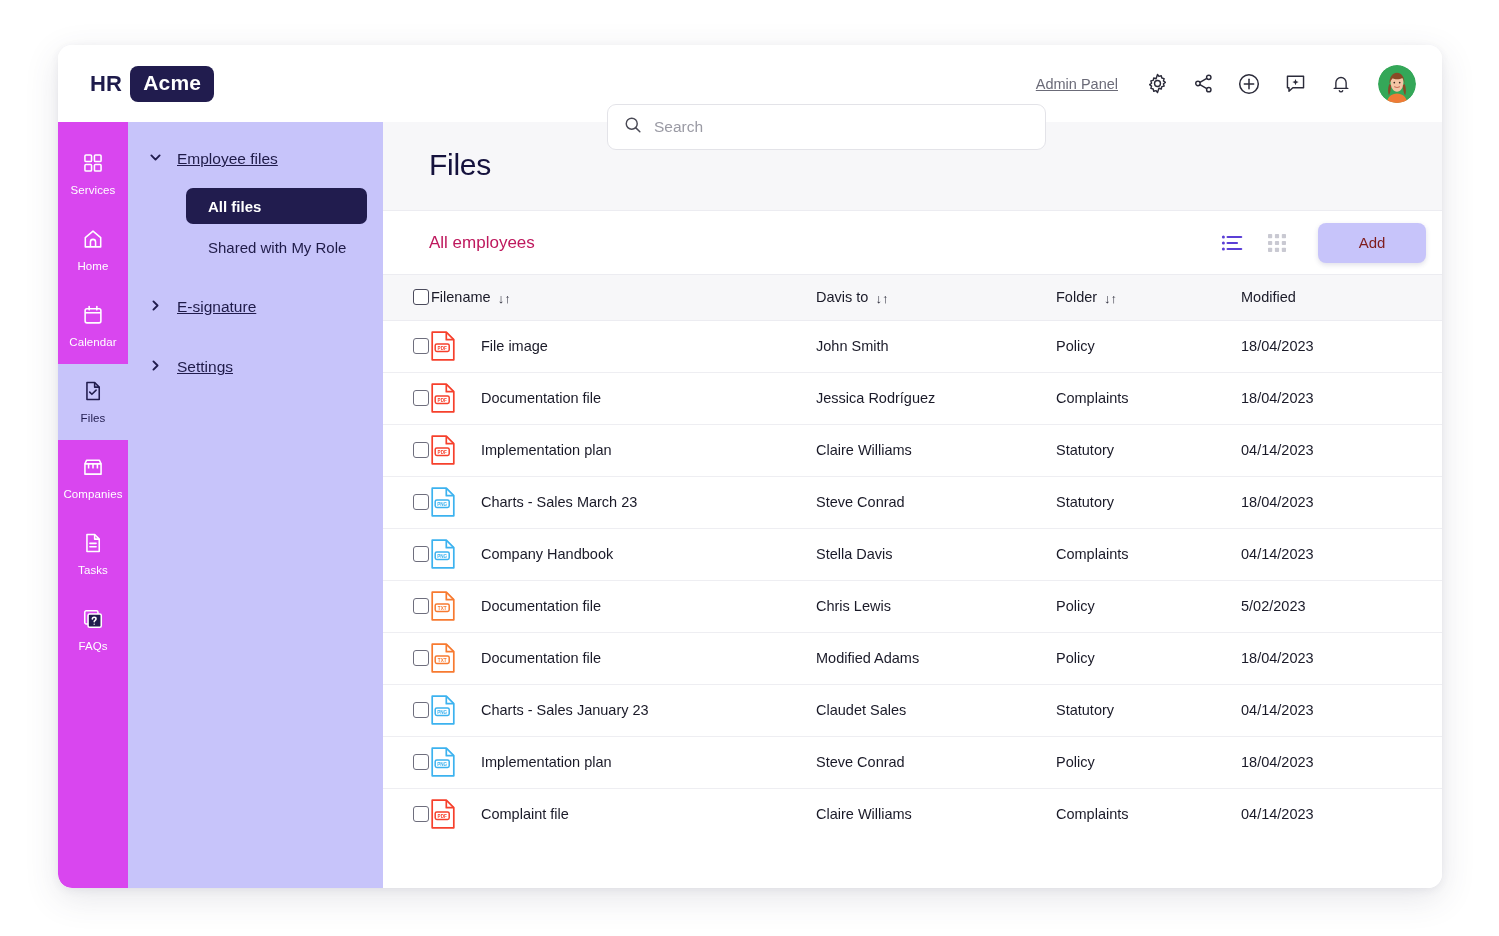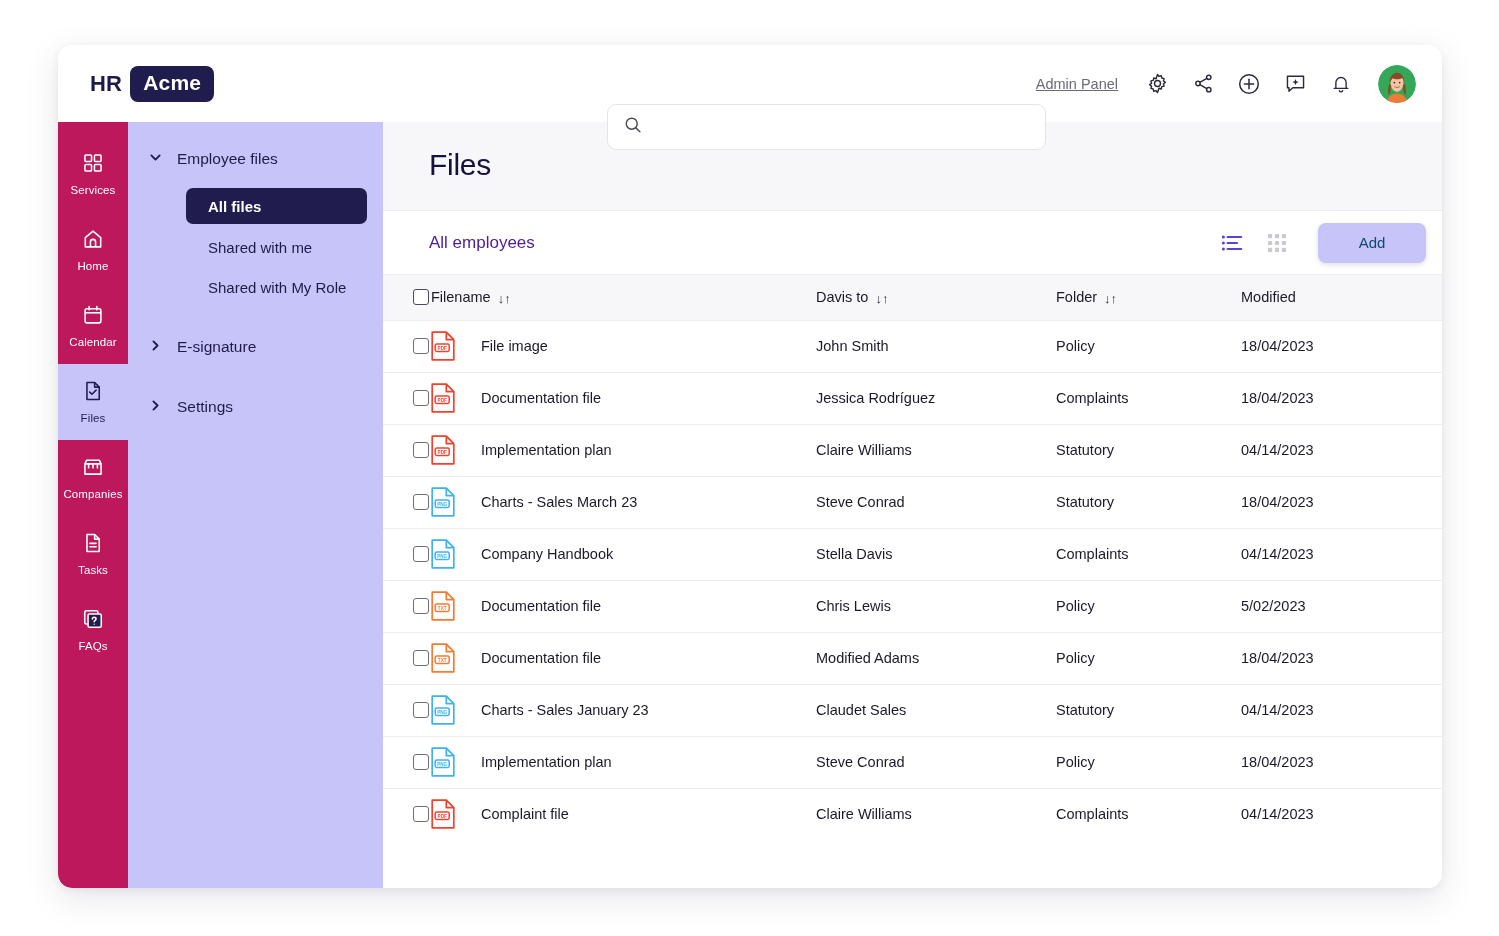--- a/index.html
+++ b/index.html
@@ -126,21 +126,21 @@
   .body-row {
     flex: 1;
     display: flex;
     min-height: 0;
   }
 
   
   .rail {
     width: 70px;
     flex: 0 0 70px;
-    background: #be185d;
+    background: #d946ef;
     border-bottom-left-radius: 14px;
     padding-top: 14px;
     display: flex;
     flex-direction: column;
     align-items: center;
   }
   .rail-item {
     width: 70px;
     height: 76px;
     display: flex;
@@ -168,20 +168,21 @@
     padding-top: 14px;
   }
   .subnav-group {
     display: flex;
     align-items: center;
     gap: 14px;
     padding: 0 0 0 20px;
     height: 46px;
     cursor: pointer;
     color: #211c4e;
+    text-decoration: underline;
   }
   .subnav-group-label {
     font-size: 15.5px;
     color: #1f1b48;
   }
   .subnav-item {
     margin: 6px 16px 6px 58px;
     height: 34px;
     display: flex;
     align-items: center;
@@ -229,37 +230,37 @@
     height: 64px;
     flex: 0 0 64px;
     display: flex;
     align-items: center;
     padding: 0 16px 0 46px;
     background: #ffffff;
     border-bottom: 1px solid #ececf1;
   }
   .toolbar-title {
     font-size: 17px;
-    color: #4c1d95;
+    color: #be185d;
   }
   .toolbar-right {
     margin-left: auto;
     display: flex;
     align-items: center;
     gap: 22px;
   }
   .view-icon { cursor: pointer; display:flex; }
   .btn-add {
     width: 108px;
     height: 40px;
     background: #c7c4fa;
     border: none;
     border-radius: 8px;
     font-size: 15px;
-    color: #0c4a6e;
+    color: #7f1d1d;
     font-family: "Liberation Sans", sans-serif;
     cursor: pointer;
     box-shadow: 0 2px 5px rgba(60,60,110,0.16);
     margin-left: 8px;
   }
 
   
   .table-scroll {
     flex: 1;
     min-height: 0;
@@ -333,20 +334,21 @@
     </div>
 
     <div class="search-wrap">
       <div class="search-box">
         <span>
           <svg width="18" height="18" viewBox="0 0 20 20" fill="none">
             <circle cx="8.6" cy="8.6" r="6.1" stroke="#4a4a55" stroke-width="1.6"></circle>
             <line x1="13.2" y1="13.2" x2="17.6" y2="17.6" stroke="#4a4a55" stroke-width="1.6" stroke-linecap="round"></line>
           </svg>
         </span>
+        <input type="text" placeholder="Search" style="">
       </div>
     </div>
 
     <div class="header-right">
       <span class="admin-panel-link">Admin Panel</span>
 
       <span class="hicon">
         <svg width="23" height="23" viewBox="0 0 24 24" fill="none" stroke="#2b2b3a" stroke-width="1.5">
           <circle cx="12" cy="12" r="3.1"></circle>
           <path d="M12 2.6l1.5 2.0 2.4-.7.6 2.4 2.4.6-.7 2.4 2.0 1.5-2.0 1.5.7 2.4-2.4.6-.6 2.4-2.4-.7L12 21.4l-1.5-2.0-2.4.7-.6-2.4-2.4-.6.7-2.4-2.0-1.5 2.0-1.5-.7-2.4 2.4-.6.6-2.4 2.4.7z" stroke-linejoin="round"></path>
@@ -492,23 +494,20 @@
         <span>
           <svg width="15" height="15" viewBox="0 0 16 16" fill="none" stroke="#211c4e" stroke-width="2" stroke-linecap="round" stroke-linejoin="round">
             <path d="M3.6 5.8L8 10.2l4.4-4.4"></path>
           </svg>
         </span>
         <span class="subnav-group-label">Employee files</span>
       </div>
 
       <div class="subnav-item active">
         <span>All files</span>
-      </div>
-      <div class="subnav-item">
-        <span>Shared with me</span>
       </div>
       <div class="subnav-item">
         <span>Shared with My Role</span>
       </div>
 
       <div class="subnav-spacer"></div>
 
       <div class="subnav-group">
         <span>
           <svg width="15" height="15" viewBox="0 0 16 16" fill="none" stroke="#211c4e" stroke-width="2" stroke-linecap="round" stroke-linejoin="round">

